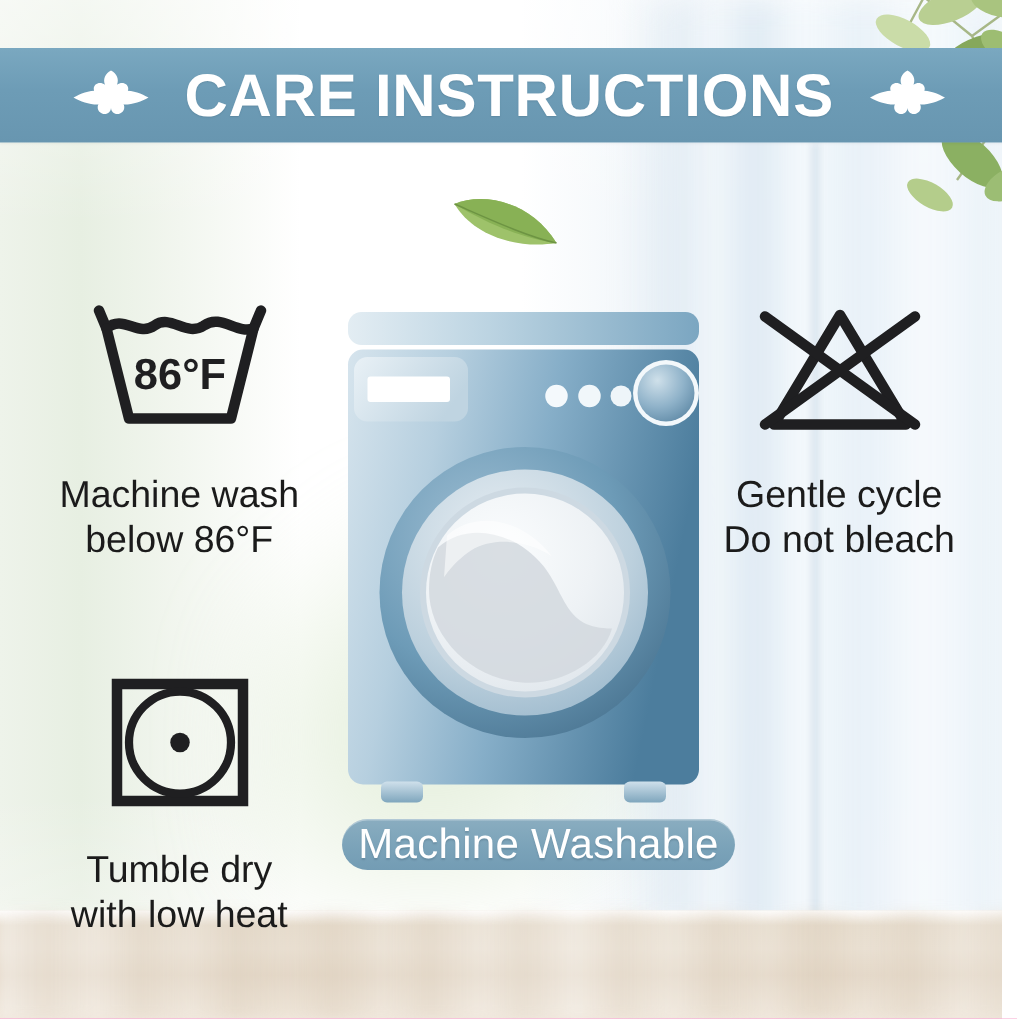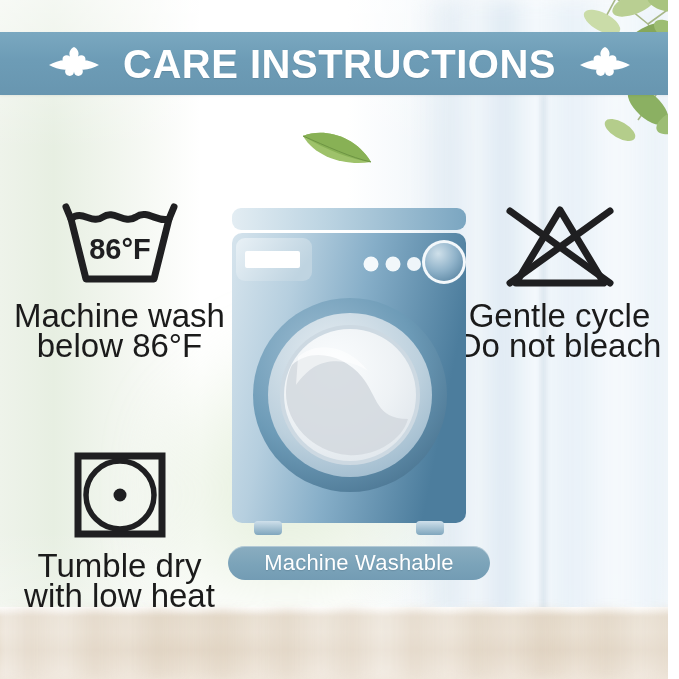--- a/index.html
+++ b/index.html
@@ -161,22 +161,22 @@
   .cell.bl { left: 12px;  top: 443px; }
   .cell.br { left: 452px; top: 443px; }
 
   .sym-wrap {
     height: 100px;
     display: flex;
     align-items: flex-end;
     justify-content: center;
   }
   .cell-label {
-    margin-top: 8px;
-    font-size: 33px;
+    margin-top: 22px;
+    font-size: 25px;
     line-height: 30px;
     color: #1b1b1b;
     white-space: pre-line;
   }
 
   
   .washer {
     position: absolute;
     left: 226px;
     top: 205px;
@@ -193,21 +193,21 @@
     height: 34px;
     border-radius: 17px;
     background: linear-gradient(to bottom, #8aadc0 0%, #7ba3b9 55%, #739cb4 100%);
     display: flex;
     align-items: center;
     justify-content: center;
     box-shadow: inset 0 1px 0 rgba(255,255,255,0.35);
   }
   .badge-text {
     color: #ffffff;
-    font-size: 22px;
+    font-size: 28px;
     line-height: 1;
     letter-spacing: .2px;
     white-space: nowrap;
     text-shadow: 0 1px 1px rgba(70,100,120,0.3);
   }
 </style>
 </head>
 <body>
 
 <div id="canvas">

